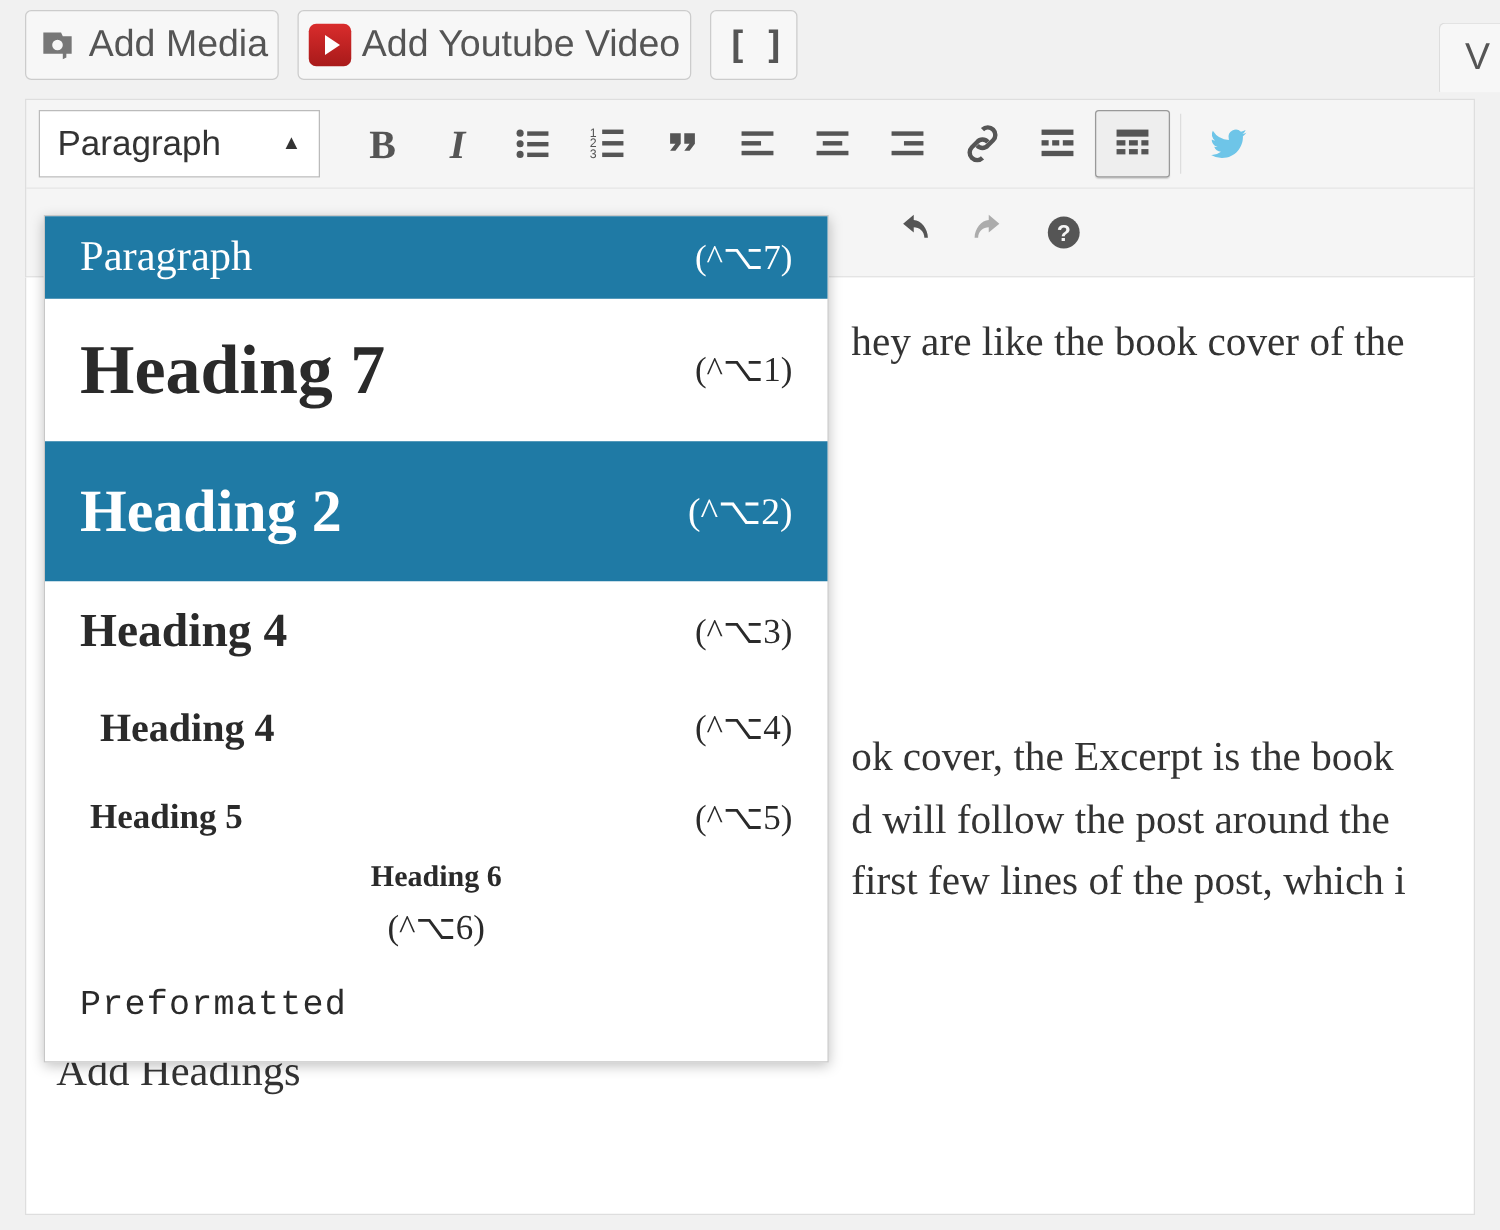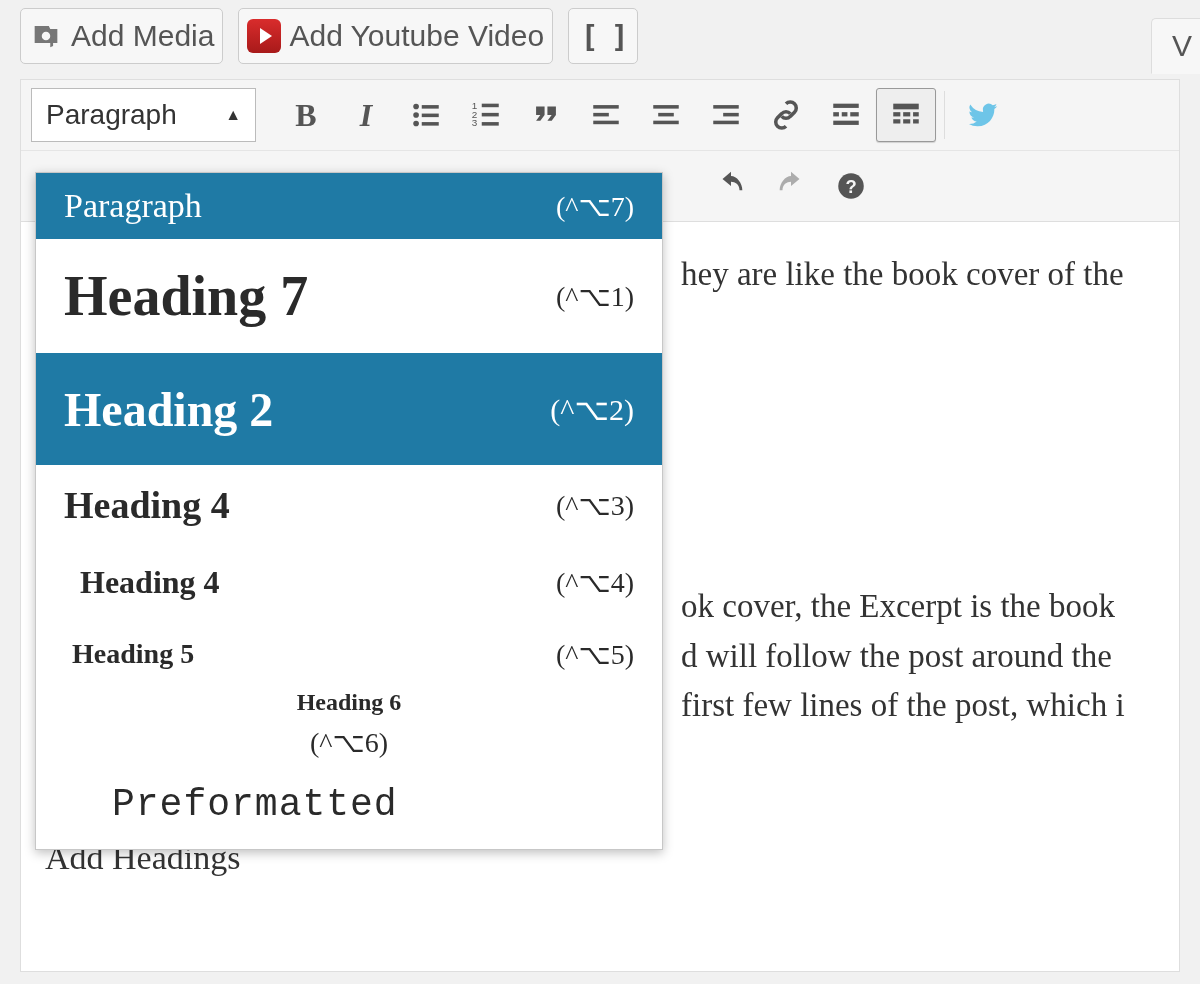--- a/index.html
+++ b/index.html
@@ -92,21 +92,21 @@
   .dd-h2 { height:112px; font-size:48px; font-weight:700;}
   .dd-h2 .sc{font-size:30px; font-weight:400;}
   .dd-h3 { height:80px; font-size:38px; font-weight:700;}
   .dd-h3 .sc{font-size:28px; font-weight:400;}
   .dd-h4 { height:74px; font-size:32px; font-weight:700;margin-left:16px;}
   .dd-h4 .sc{font-size:28px; font-weight:400;}
   .dd-h5 { height:70px; font-size:28px; font-weight:700;padding-left:36px;}
   .dd-h5 .sc{font-size:28px; font-weight:400;}
   .dd-h6 { height:70px; font-size:24px; font-weight:700;flex-direction:column;}
   .dd-h6 .sc{font-size:28px; font-weight:400;}
-  .dd-pre { height:90px; font-size:38px; font-family: "Courier New", monospace; letter-spacing:1px;margin-left:48px;}
+  .dd-pre { height:90px; font-size:28px; font-family: "Courier New", monospace; letter-spacing:1px;}
 </style>
 </head>
 <body>
 
 <div class="topbar">
   <button class="media-btn">
     <span class="ic cam-icon">
       <svg viewBox="0 0 24 24">
           <path fill="#777" d="M4 5h10l1 2h5v10H4zM9 12a3 3 0 106 0 3 3 0 00-6 0z"></path>
           <path fill="#777" d="M17 14v5l-2 1v-5z"></path>

